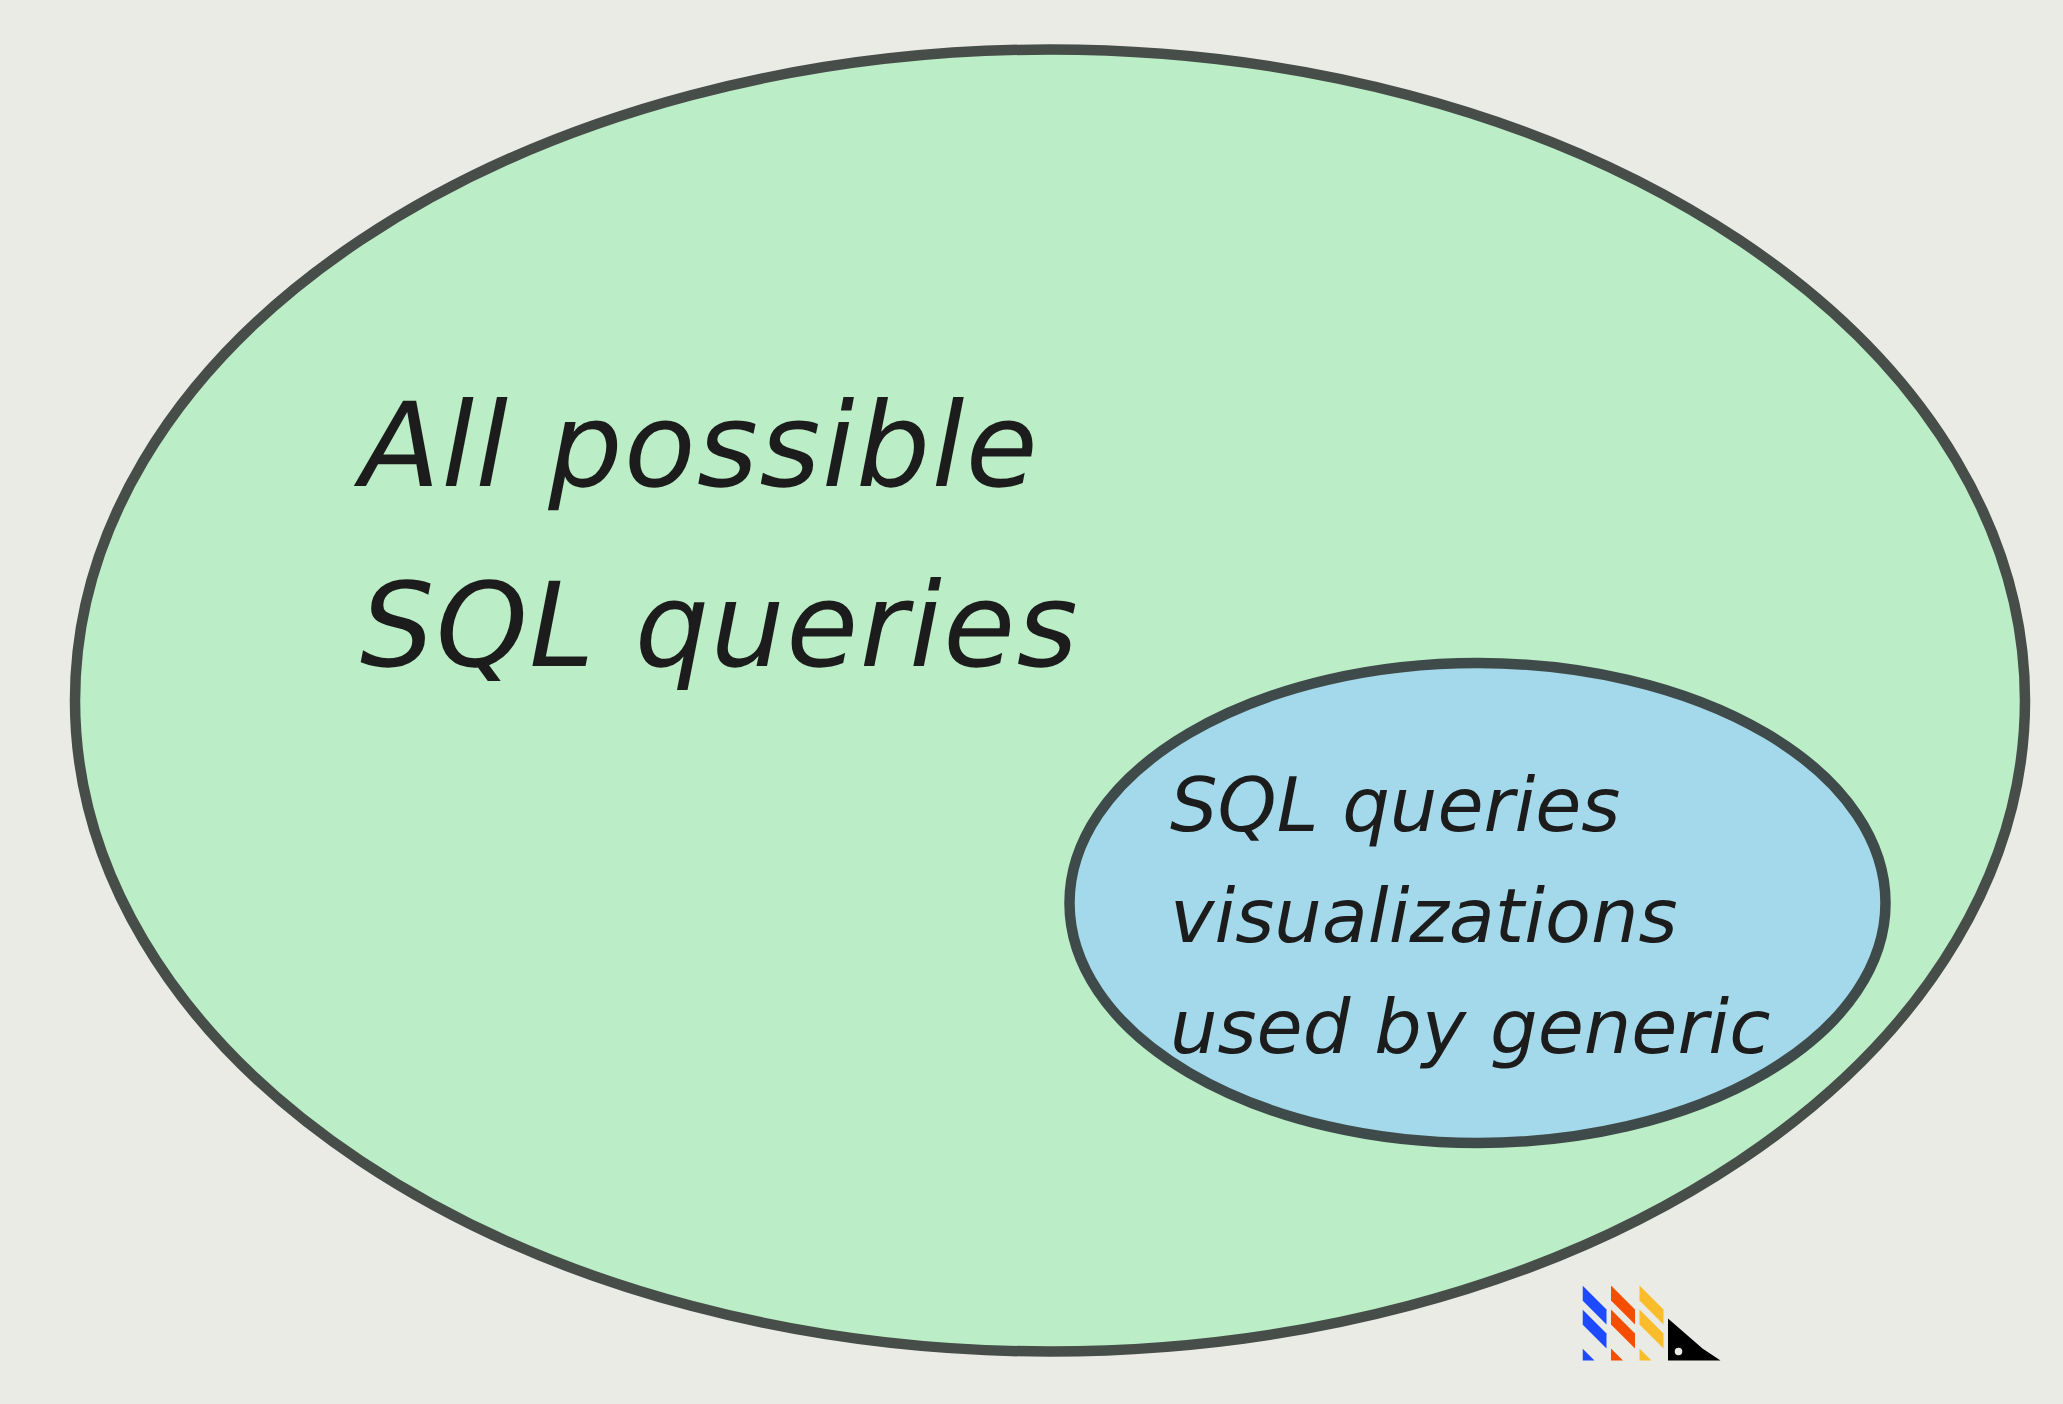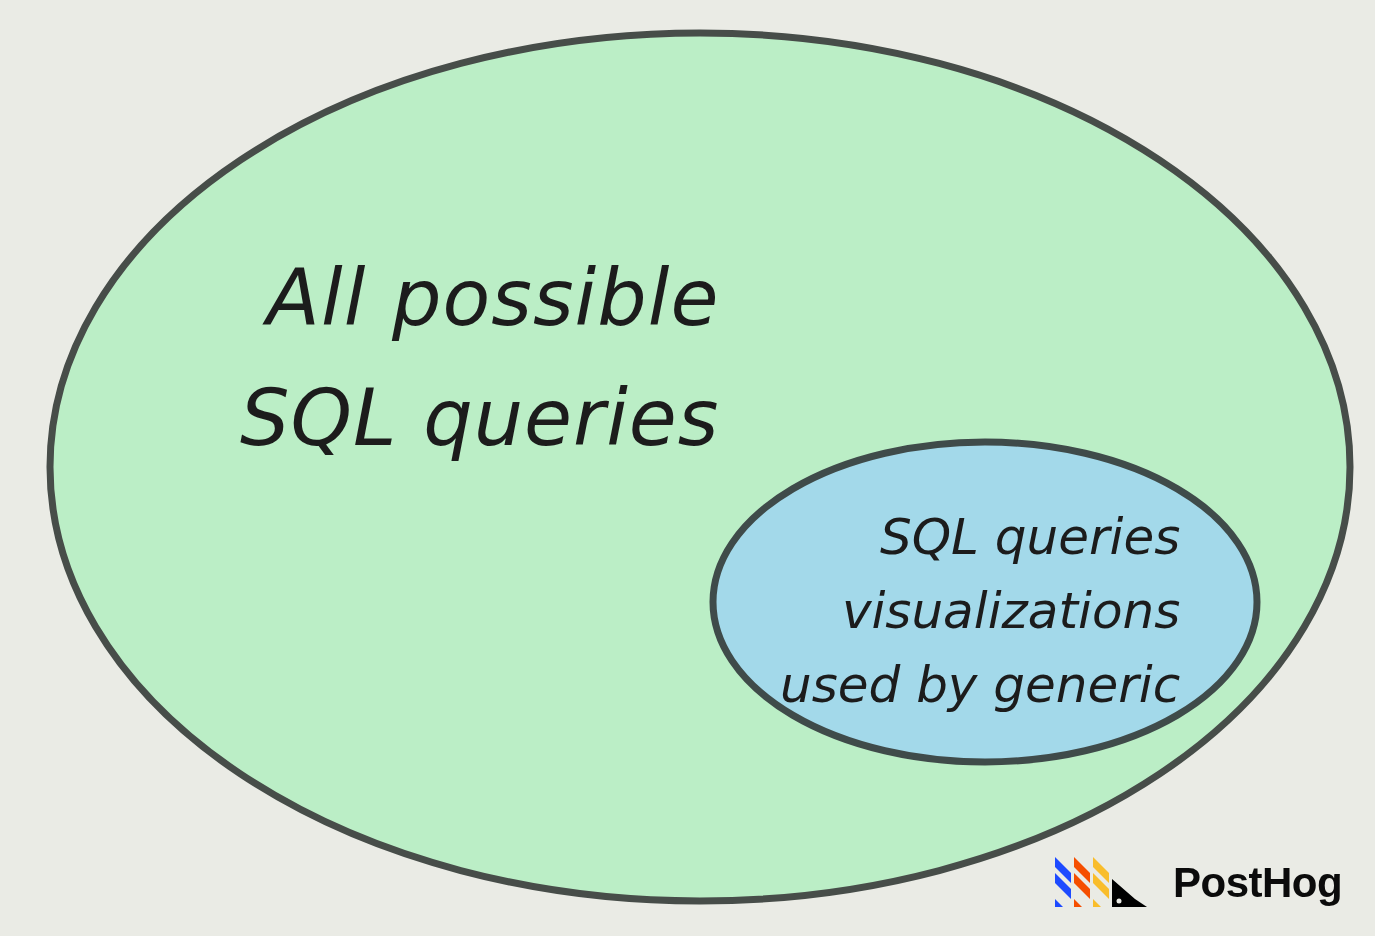--- a/index.html
+++ b/index.html
@@ -1,18 +1,18 @@
 <!DOCTYPE html>
 <html><head>
 <meta charset="utf-8">
 <style>
   html, body { margin:0; padding:0; }
   body { width:1375px; height:936px; background:#eaebe5; position:relative; overflow:hidden; font-family:"DejaVu Sans", sans-serif; }
   .diagram { position:absolute; left:0; top:0; width:1375px; height:936px; }
-  .label { position:absolute; color:#1c1c1c; font-family:"DejaVu Sans", sans-serif; white-space:nowrap;text-align:right; }
+  .label { position:absolute; color:#1c1c1c; font-family:"DejaVu Sans", sans-serif; white-space:nowrap; }
   .big-label { left:240px; top:238px; font-size:78px; line-height:120px; letter-spacing:1px; font-style:italic; font-weight:normal; }
   .small-label { left:780px; top:500px; font-size:50px; line-height:74px; font-style:italic; }
   .logo { position:absolute; left:1055px; top:855px; height:56px; display:flex; align-items:center; }
   .logo-text { font-family:"Liberation Sans", sans-serif; font-weight:bold; font-size:42px; color:#0b0b0b; margin-left:22px; letter-spacing:-0.5px; }
 </style>
 </head>
 <body>
 
 <svg class="diagram" viewBox="0 0 1375 936" xmlns="http://www.w3.org/2000/svg">
   <ellipse cx="700" cy="467" rx="650" ry="434" fill="#bbeec6" stroke="#474d49" stroke-width="7"></ellipse>
@@ -41,14 +41,13 @@
     <polygon points="19,16 19,26 35,42 35,32" fill="#f54e00"></polygon>
     <polygon points="19,32 19,50 27,50 19,42" fill="#f54e00"></polygon>
 
     <polygon points="38,0 38,10 54,26 54,16" fill="#f9bd2b"></polygon>
     <polygon points="38,16 38,26 54,42 54,32" fill="#f9bd2b"></polygon>
     <polygon points="38,32 38,50 46,50 38,42" fill="#f9bd2b"></polygon>
 
     <polygon points="57,22 57,50 92,50 80,42" fill="#000"></polygon>
     <circle cx="64" cy="44" r="2.5" fill="#eaebe5"></circle>
   </svg>
-  <span class="logo-text">PostHog</span>
 </div>
 
 </body></html>

